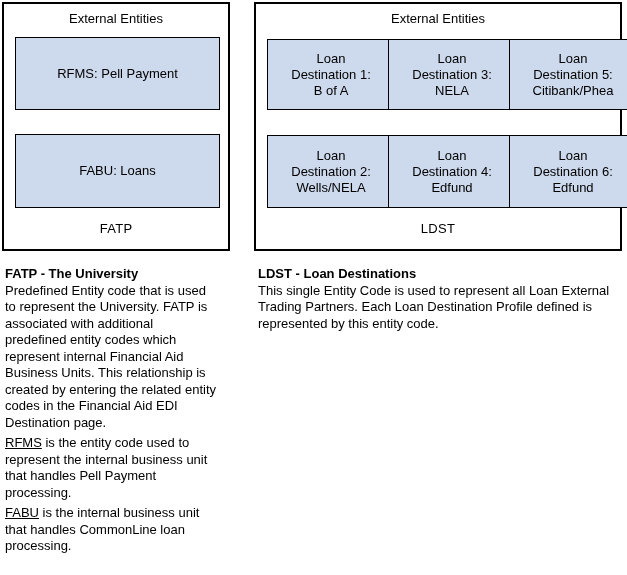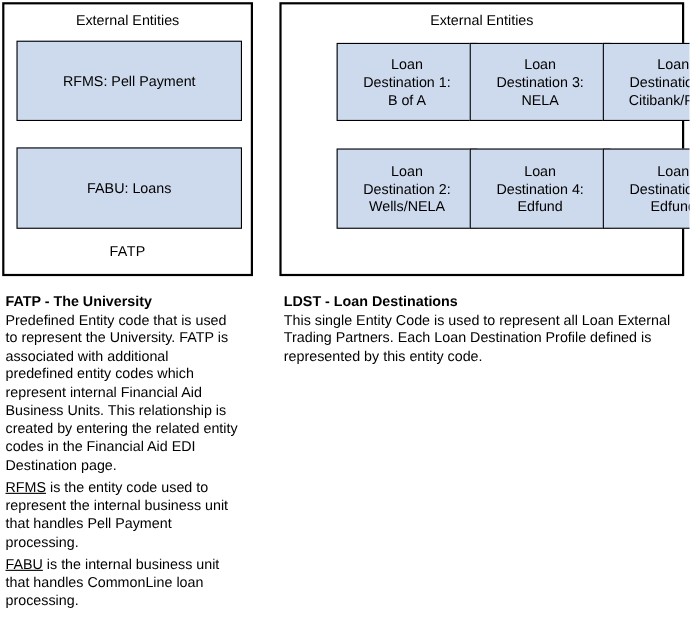--- a/index.html
+++ b/index.html
@@ -53,21 +53,21 @@
     display: flex;
     align-items: center;
     justify-content: center;
     text-align: center;
     font-size: 13px;
     line-height: 16px;
   }
   .ibox { left: 11px; width: 205px; }
   .ibox-1 { top: 33px;  height: 73px; }
   .ibox-2 { top: 130px; height: 74px; }
-  .gbox { width: 128px; margin-left: 39px; }
+  .gbox { width: 128px; }
   .gbox .label { white-space: pre-line; }
   .grow-1 { top: 35px;  height: 71px; }
   .grow-2 { top: 131px; height: 73px; }
   .gcol-1 { left: 11px; }
   .gcol-2 { left: 132px; }
   .gcol-3 { left: 253px; }
   .desc {
     position: absolute;
     font-size: 13px;
     line-height: 16.5px;
@@ -121,20 +121,21 @@
     <div class="bluebox gbox grow-2 gcol-2">
         <span class="label">Loan
 Destination 4:
 Edfund</span>
       </div>
     <div class="bluebox gbox grow-2 gcol-3">
         <span class="label">Loan
 Destination 6:
 Edfund</span>
       </div>
+    <div class="panel-footer">LDST</div>
   </div>
 
   <div class="desc desc-left">
     <p class="heading">FATP - The University</p>
     <p class="pre">Predefined Entity code that is used
 to represent the University. FATP is
 associated with additional
 predefined entity codes which
 represent internal Financial Aid
 Business Units. This relationship is

